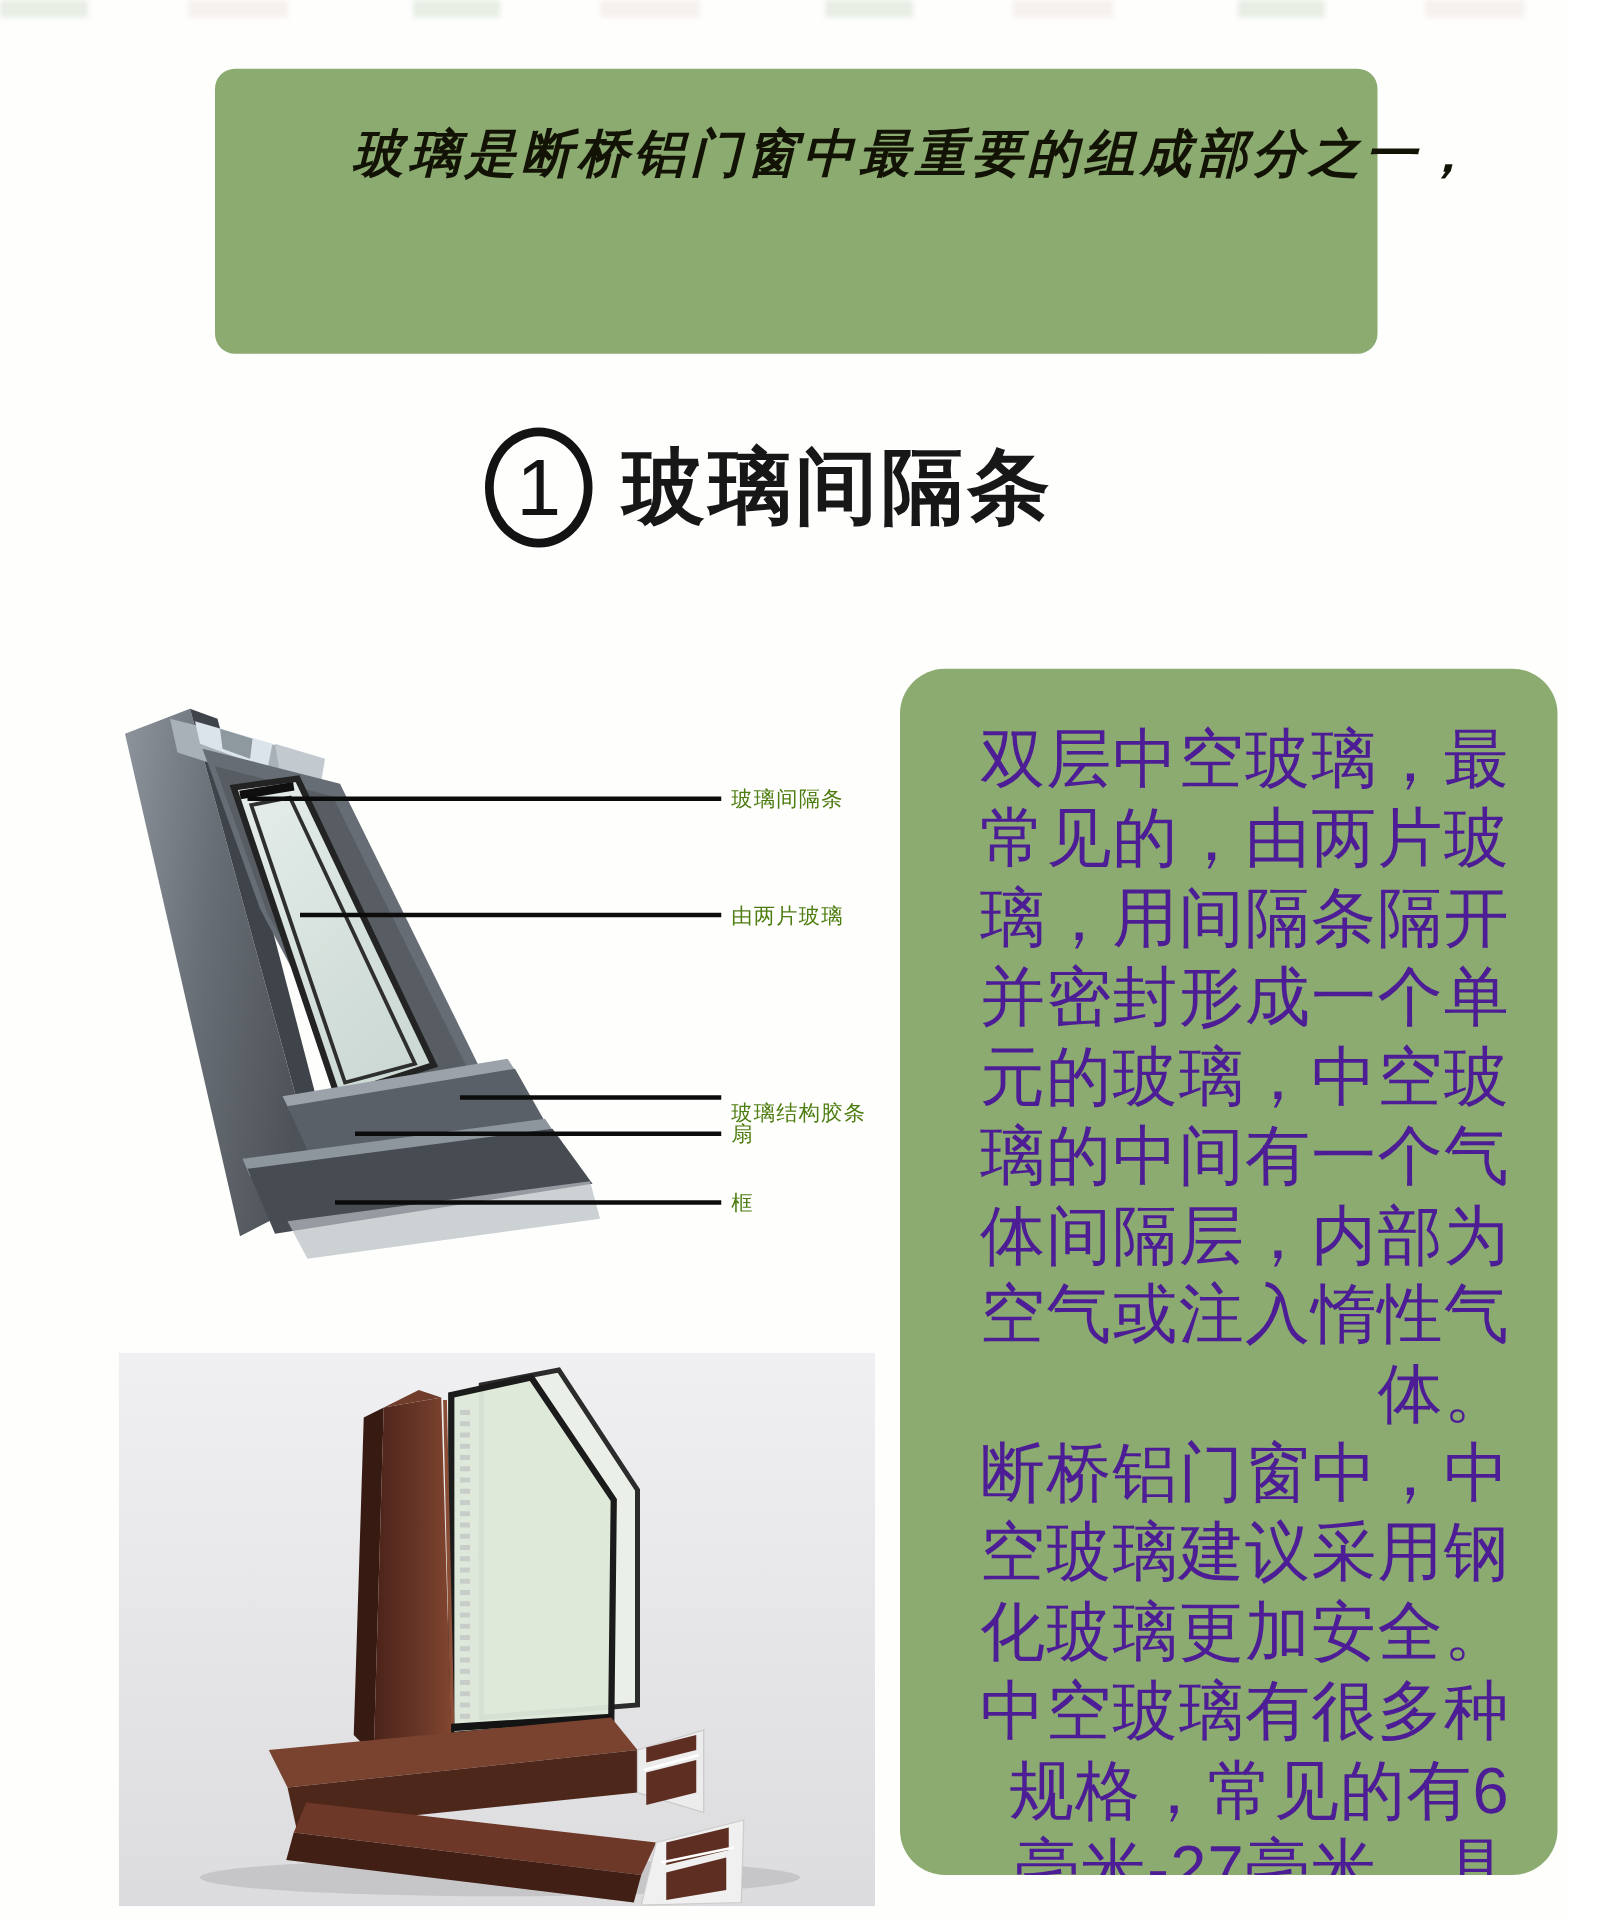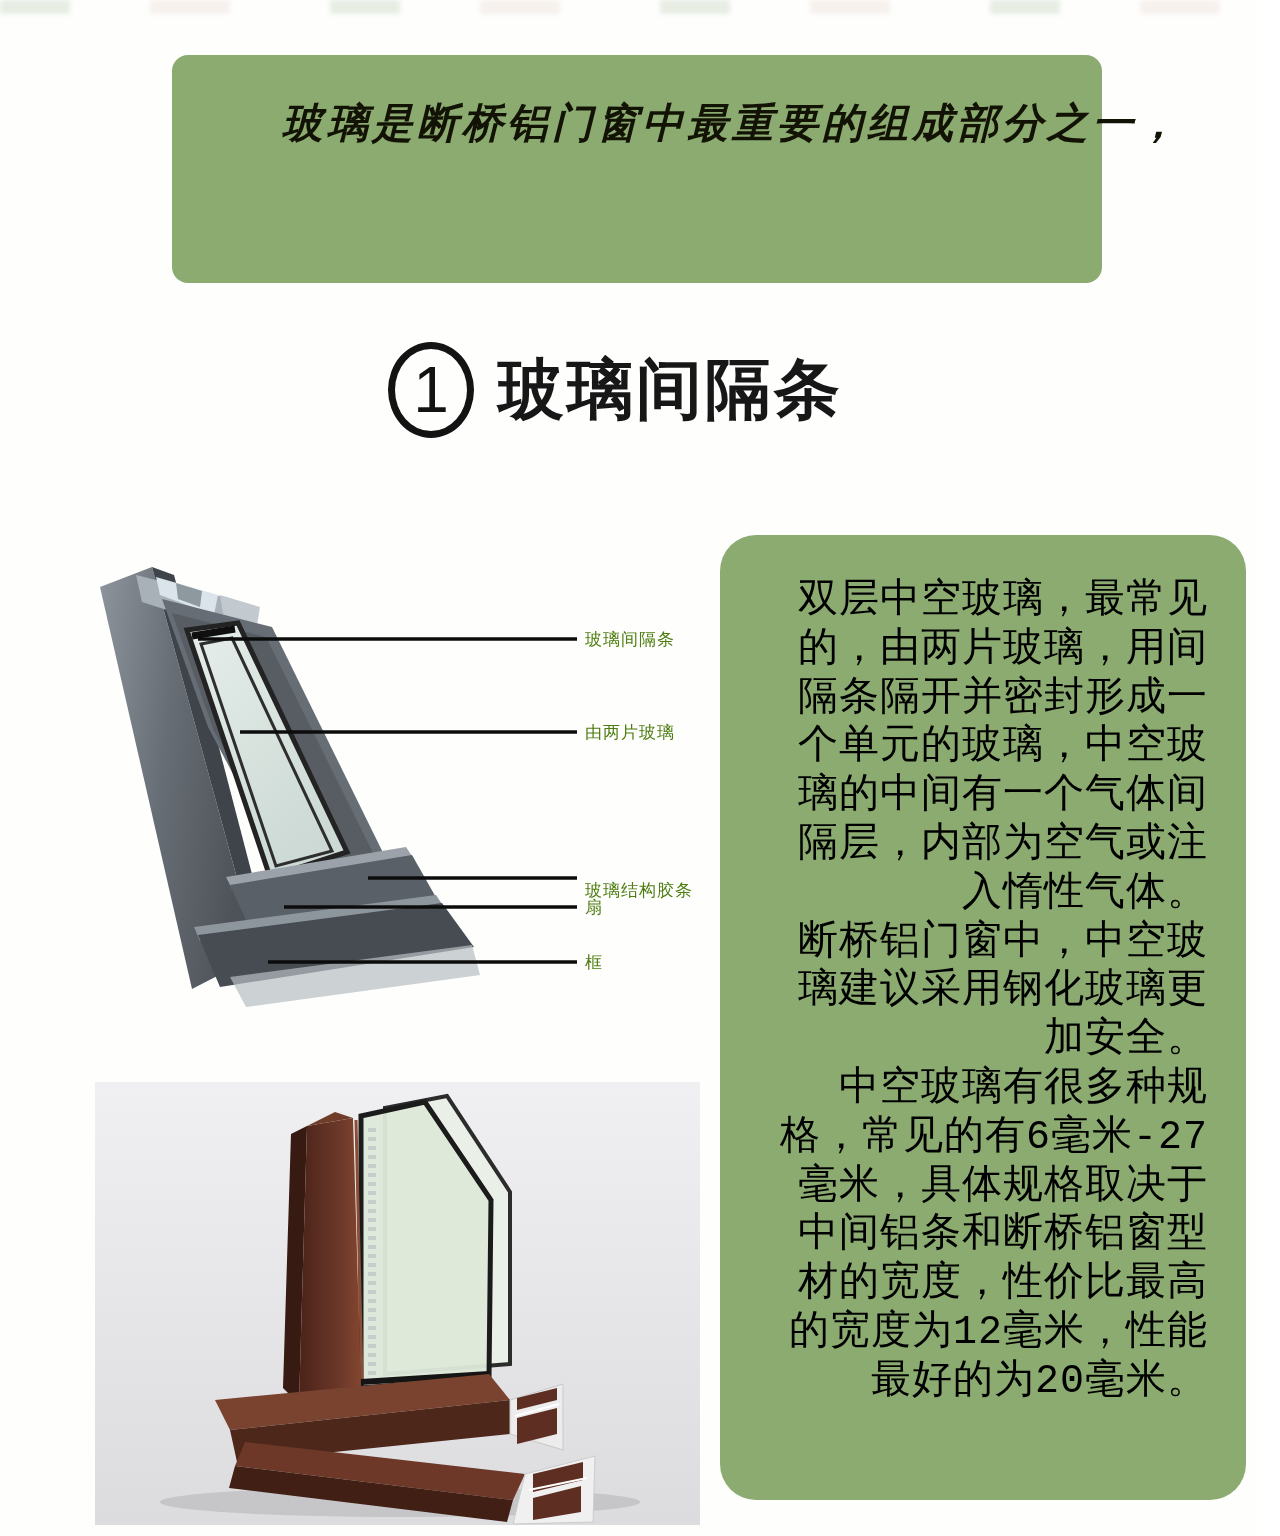--- a/index.html
+++ b/index.html
@@ -54,22 +54,22 @@
   .dlabel.i2{top:324px;}
   .dlabel.i3{top:341px;}
   .dlabel.i4{top:396px;}
   
   .info-box{
     position:absolute;left:720px;top:535px;width:526px;height:965px;
     background:#8cab70;border-radius:36px;box-sizing:border-box;
     padding:42px 38px 0 44px;overflow:hidden;
   }
   .info-box p{
-    margin:0;font-size:40px;line-height:1.22;color:#000000;font-weight:500;
-    word-break:break-all;letter-spacing:1px;font-family:Liberation Mono, monospace;
+    margin:0;font-size:52px;line-height:1.22;color:#4c1d95;font-weight:500;
+    word-break:break-all;letter-spacing:1px;
   }
   .info-box p.gap{}
   
   .photo2{position:absolute;left:95px;top:1082px;width:605px;height:443px;margin:0;}
   .photo2 svg{position:absolute;left:0;top:0;}
 </style>
 </head>
 <body>
 
 <div class="page">

